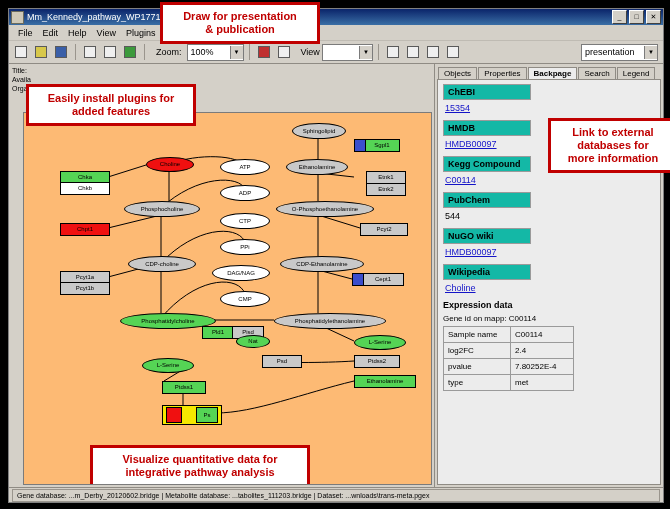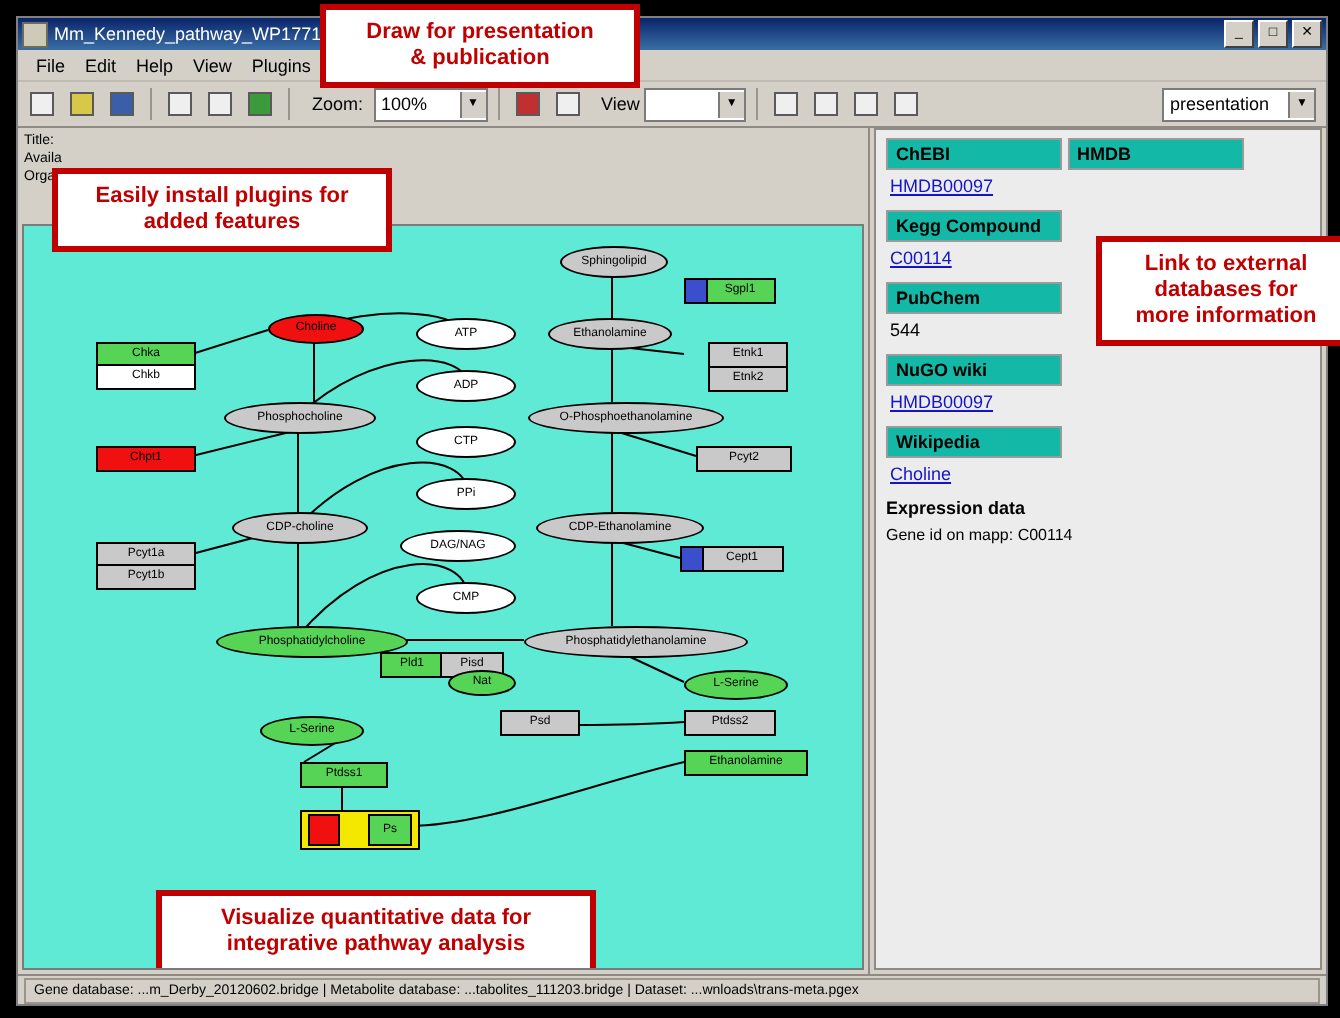--- a/index.html
+++ b/index.html
@@ -43,21 +43,21 @@
   .combo .arrow{margin-left:auto;width:12px;height:13px;background:#d4d0c8;border-left:1px solid #7b7b7b;
     display:flex;align-items:center;justify-content:center;font-size:6px;}
   .combo.zoom{width:52px;gap:12px;}
   .combo.label{width:46px;}
   .combo.vis{width:72px;margin-left:auto;margin-right:2px;}
   .tb-lbl{font-size:9px;margin-left:6px;}
   
   .body{flex:1;display:flex;background:#d4d0c8;}
   .leftcol{width:425px;display:flex;flex-direction:column;border-right:1px solid #8f8b84;}
   .infobar{height:44px;background:#d4d0c8;font-size:7px;padding:2px 3px;color:#000;line-height:9px;}
-  .canvaswrap{flex:1;position:relative;background:#5eead4;border:1px solid #7b7b7b;margin:0 2px 2px 2px;overflow:hidden;}
+  .canvaswrap{flex:1;position:relative;background:#fdba74;border:1px solid #7b7b7b;margin:0 2px 2px 14px;overflow:hidden;}
   .rightcol{flex:1;display:flex;flex-direction:column;background:#d4d0c8;}
   
   .rtabs{display:flex;align-items:flex-end;height:15px;padding-left:3px;gap:1px;font-size:8px;}
   .rtab{padding:1px 5px;background:#d4d0c8;border:1px solid #8f8b84;border-bottom:none;}
   .rtab.active{background:#ececec;font-weight:bold;}
   .rpanel{flex:1;background:#ececec;border:1px solid #8f8b84;margin:0 2px 2px 2px;overflow:hidden;padding:4px 5px;}
   .sect-title{background:#14b8a6;border:1px solid #9a9a9a;font-weight:bold;font-size:9px;padding:2px 4px;margin-bottom:3px;display:inline-block;min-width:78px;}
   .link{color:#1414c8;text-decoration:underline;font-size:9px;display:block;margin:0 0 7px 2px;}
   .plainval{font-size:9px;margin:0 0 7px 2px;}
   .exp-title{font-weight:bold;font-size:9px;margin:2px 0 4px 0;}
@@ -245,41 +245,69 @@
 
         <div class="callout" style="left:66px;top:332px;width:200px;">
           <span style="white-space:pre-line;">Visualize quantitative data  for
 integrative pathway analysis</span>
         </div>
 
       </div>
     </div>
 
     <div class="rightcol">
+      <div class="rtabs">
+        <div class="rtab">Objects</div>
+        <div class="rtab">Properties</div>
+        <div class="rtab active">Backpage</div>
+        <div class="rtab">Search</div>
+        <div class="rtab">Legend</div>
+      </div>
       <div class="rpanel">
 
         <div class="sect-title">ChEBI</div>
+        <a class="link" href="#">15354</a>
 
         <div class="sect-title">HMDB</div>
         <a class="link" href="#">HMDB00097</a>
 
         <div class="sect-title">Kegg Compound</div>
         <a class="link" href="#">C00114</a>
 
         <div class="sect-title">PubChem</div>
         <div class="plainval">544</div>
 
         <div class="sect-title">NuGO wiki</div>
         <a class="link" href="#">HMDB00097</a>
 
         <div class="sect-title">Wikipedia</div>
         <a class="link" href="#">Choline</a>
 
         <div class="exp-title">Expression data</div>
         <div class="gene-line">Gene id on mapp: C00114</div>
+        <table class="exp">
+          <tbody>
+              <tr>
+            <td class="c1">Sample name</td>
+            <td class="c2">C00114</td>
+          </tr>
+          <tr>
+            <td class="c1">log2FC</td>
+            <td class="c2">2.4</td>
+          </tr>
+          <tr>
+            <td class="c1">pvalue</td>
+            <td class="c2">7.80252E-4</td>
+          </tr>
+          <tr>
+            <td class="c1">type</td>
+            <td class="c2">met</td>
+          </tr>
+        </tbody>
+          </table>
       </div>
     </div>
   </div>
 
   <div class="statusbar">
     <div class="field">
       <span>Gene database: ...m_Derby_20120602.bridge</span>
       <span> | </span>
       <span>Metabolite database: ...tabolites_111203.bridge</span>
       <span> | </span>

